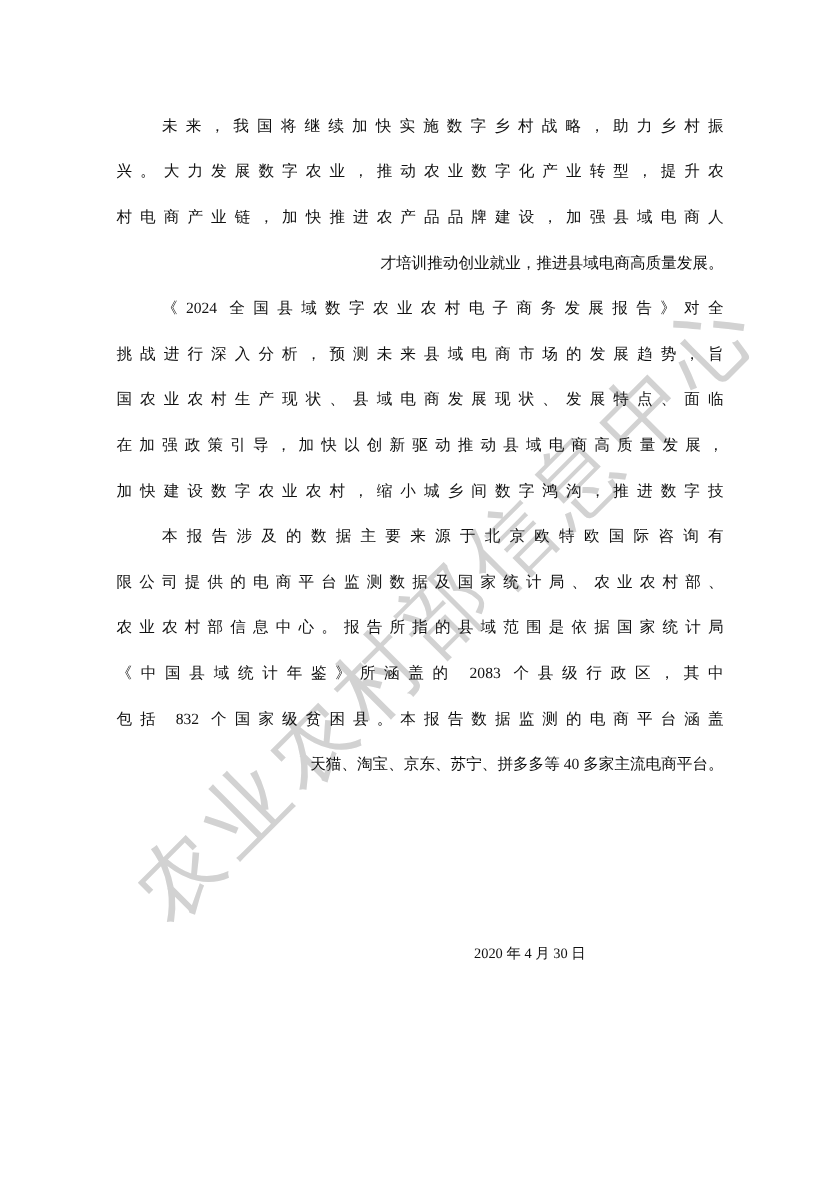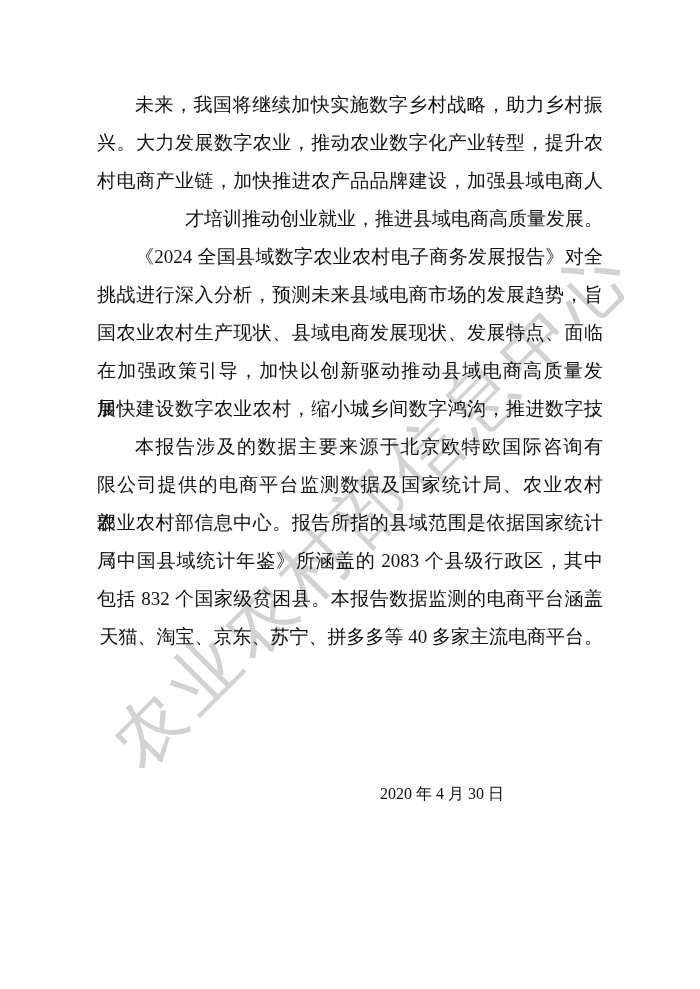--- a/index.html
+++ b/index.html
@@ -33,43 +33,43 @@
     user-select: none;
   }
   .body-text {
     position: absolute;
     left: 97px;
     top: 86px;
     width: 506px;
     z-index: 1;
   }
   .line {
-    font-size: 19px;
+    font-size: 13px;
     line-height: 38px;
     height: 38px;
     color: #111111;
     white-space: nowrap;
     overflow: visible;
   }
   .jline {
     text-align: justify;
     text-align-last: justify;
     white-space: normal;
   }
   .lline {
     text-align: right;
   }
   .indent {
     text-indent: 38px;
   }
   .date-line {
     position: absolute;
-    left: 380px;
+    left: 395px;
     top: 780px;
-    font-size: 16px;
+    font-size: 12px;
     line-height: 28px;
     color: #111111;
     z-index: 1;
     white-space: nowrap;
   }
 </style>
 </head>
 <body>
 
 <div class="page">

